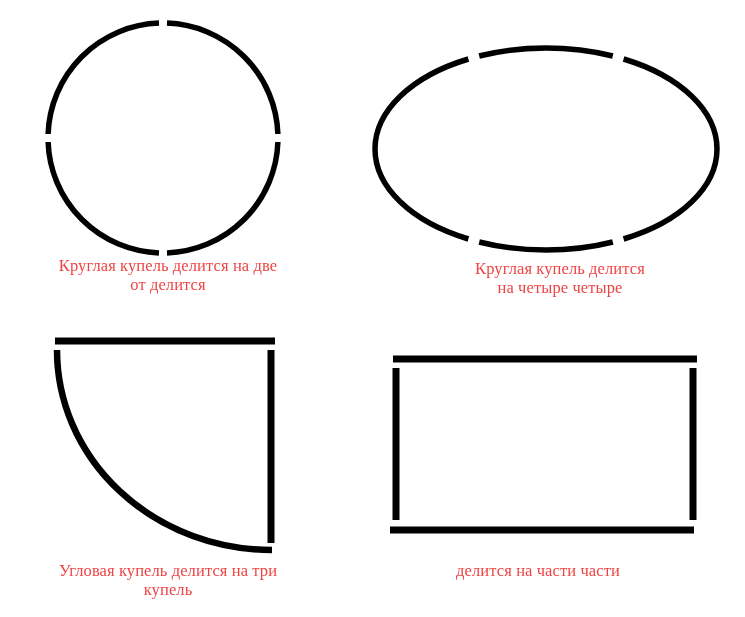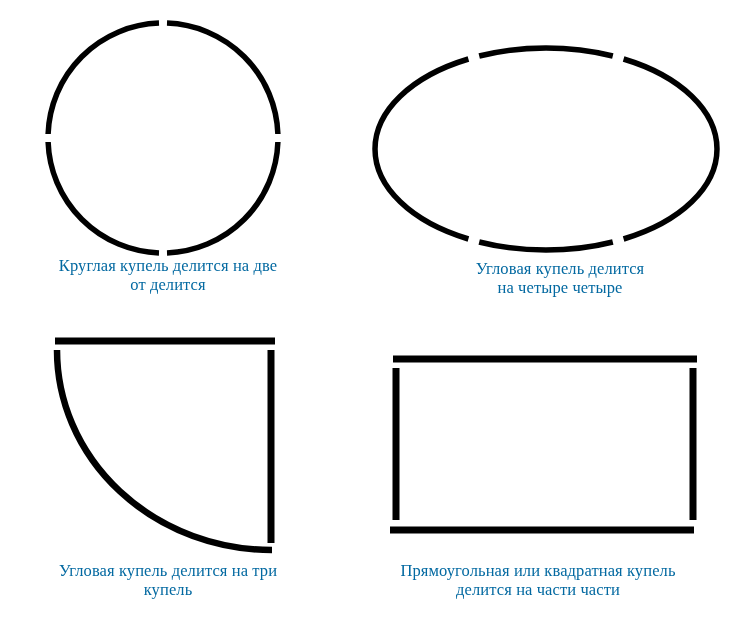--- a/index.html
+++ b/index.html
@@ -25,21 +25,21 @@
   }
   .fig path {
     fill: none;
     stroke: #000000;
   }
   .caption {
     position: absolute;
     text-align: center;
     font-size: 16.5px;
     line-height: 19px;
-    color: #0369a1;
+    color: #ef4444;
     letter-spacing: 0.1px;
   }
   .cap-round  { left: 20px;  top: 256px; width: 296px; }
   .cap-oval   { left: 420px; top: 259px; width: 280px; }
   .cap-corner { left: 28px;  top: 561px; width: 280px; }
   .cap-rect   { left: 388px; top: 561px; width: 300px; }
 
   .fig-round  { left: 35px;  top: 15px;  }
   .fig-oval   { left: 370px; top: 40px;  }
   .fig-corner { left: 45px;  top: 330px; }
@@ -69,21 +69,21 @@
     <svg width="355" height="220" viewBox="0 0 355 220">
       <g stroke-width="5.5" stroke="#000000">
         <path d="M 109.2 16.0 A 171 101 0 0 1 242.8 16.0"></path>
         <path d="M 253.6 19.0 A 171 101 0 0 1 253.6 199.0"></path>
         <path d="M 242.8 202.0 A 171 101 0 0 1 109.2 202.0"></path>
         <path d="M 98.4 199.0 A 171 101 0 0 1 98.4 19.0"></path>
       </g>
     </svg>
   </figure>
   <div class="caption cap-oval">
-    <div>Угловая купель делится</div>
+    <div>Круглая купель делится</div>
     <div>на четыре четыре</div>
   </div>
 
   <figure class="fig fig-corner">
     <svg width="245" height="230" viewBox="0 0 245 230">
       <g stroke="#000000">
         <path d="M 10 11 H 230" stroke-width="7"></path>
         <path d="M 226 20 V 213" stroke-width="7"></path>
         <path d="M 12 20 A 215 200 0 0 0 227 220" stroke-width="6.5"></path>
       </g>
@@ -98,17 +98,16 @@
     <svg width="320" height="195" viewBox="0 0 320 195">
       <g stroke-width="7" stroke="#000000">
         <path d="M 8 11 H 312"></path>
         <path d="M 11 20 V 172"></path>
         <path d="M 308 20 V 172"></path>
         <path d="M 5 182 H 309"></path>
       </g>
     </svg>
   </figure>
   <div class="caption cap-rect">
-    <div>Прямоугольная или квадратная купель</div>
     <div>делится на части части</div>
   </div>
 
 </div>
 
 </body></html>

